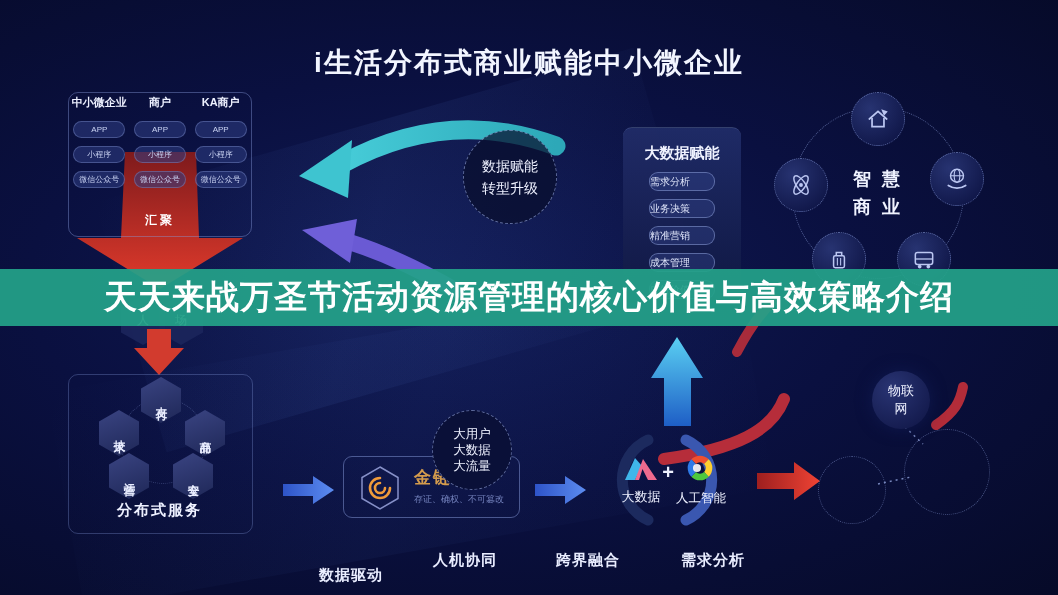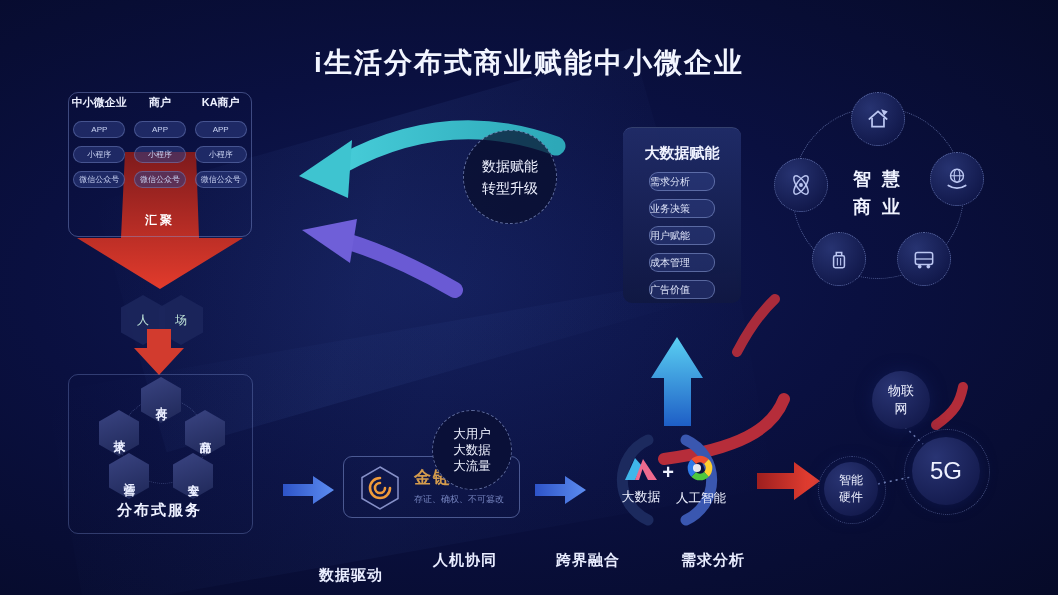--- a/index.html
+++ b/index.html
@@ -206,21 +206,21 @@
   <div class="dashed-circle" style="left:463px;top:130px;width:94px;height:94px;font-size:14px;line-height:1.6;">
     <div>数据赋能</div>
     <div>转型升级</div>
   </div>
 
 
   <div id="bigdata-panel">
     <div class="bp-title">大数据赋能</div>
     <div class="bp-pill">需求分析</div>
     <div class="bp-pill">业务决策</div>
-    <div class="bp-pill">用户赋能</div>
+    <div class="bp-pill">精准营销</div>
     <div class="bp-pill">成本管理</div>
     <div class="bp-pill">广告价值</div>
   </div>
 
   <div class="dotted-ring" style="left:792px;top:107px;width:170px;height:170px;border-style:dotted;border-color:rgba(150,170,230,.5);"></div>
   <div id="sb-center">
     <div>智 慧</div>
     <div>商 业</div>
   </div>
 
@@ -264,29 +264,22 @@
   </div>
 
 
 
   <div class="filled-circle" style="left:872px;top:371px;width:58px;height:58px;font-size:13px;line-height:1.4;">
     <div>物联</div>
     <div>网</div>
   </div>
 
   <div class="dotted-ring" style="left:904px;top:429px;width:84px;height:84px;"></div>
-  <div class="filled-circle" style="left:912px;top:437px;width:68px;height:68px;font-size:24px;">
-    <div>5G</div>
-  </div>
 
   <div class="dotted-ring" style="left:818px;top:456px;width:66px;height:66px;"></div>
-  <div class="filled-circle" style="left:824px;top:462px;width:54px;height:54px;font-size:12px;line-height:1.4;">
-    <div>智能</div>
-    <div>硬件</div>
-  </div>
 
   <div class="panel-border" style="left:68px;top:374px;width:183px;height:158px;border-color:rgba(135,155,220,.32);"></div>
   <div class="dotted-ring" style="left:120px;top:398px;width:84px;height:84px;border-color:rgba(150,170,230,.3);"></div>
   <div class="hex" style="left:141px;top:377px;">
     <span>支付</span>
     </div>
   <div class="hex" style="left:99px;top:410px;">
     <span>技术</span>
     </div>
   <div class="hex" style="left:185px;top:410px;">
@@ -329,14 +322,18 @@
     <circle cx="13" cy="16" r="4" fill="#ffffff" opacity=".9"></circle>
   </svg>
   <div class="ai-label" style="left:612px;top:488px;width:58px;">大数据</div>
   <div class="ai-label" style="left:672px;top:490px;width:58px;font-size:12.5px;">人工智能</div>
 
   <div class="bottom-label" style="left:316px;margin-top:15px;">数据驱动</div>
   <div class="bottom-label" style="left:430px;">人机协同</div>
   <div class="bottom-label" style="left:553px;">跨界融合</div>
   <div class="bottom-label" style="left:678px;">需求分析</div>
 
+  <div id="banner">
+    <div class="bg"></div>
+    <div class="txt">天天来战万圣节活动资源管理的核心价值与高效策略介绍</div>
+  </div>
 
 </div>
 
 </body></html>

